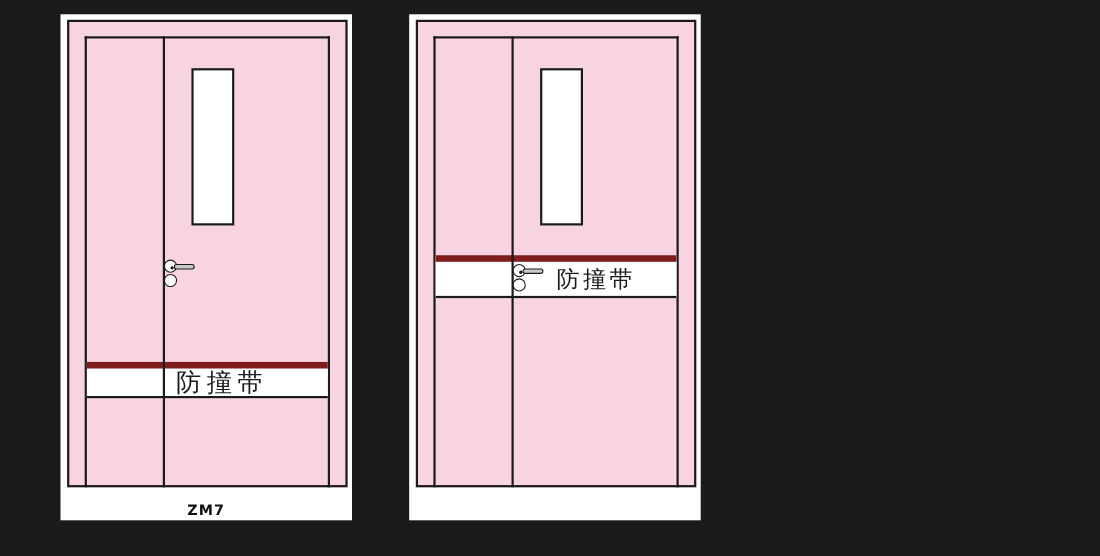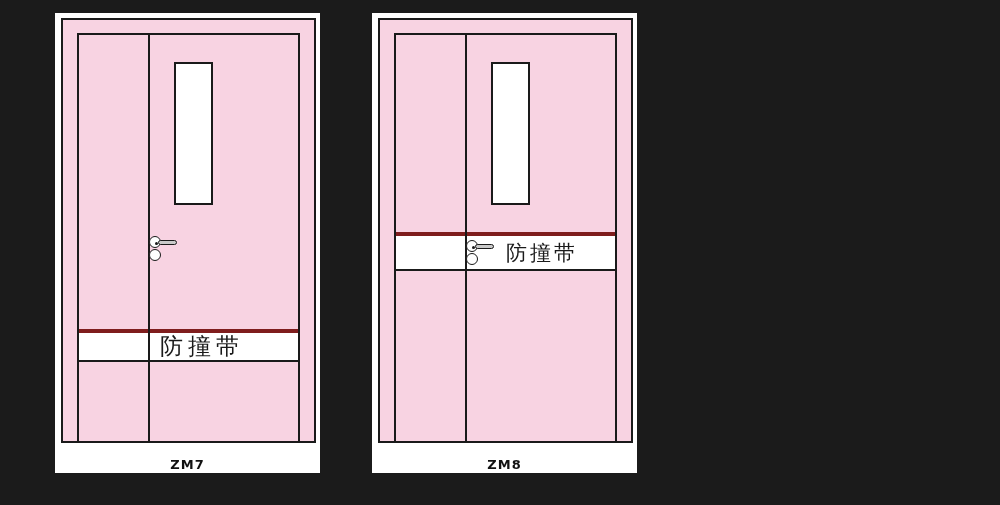--- a/index.html
+++ b/index.html
@@ -41,21 +41,21 @@
   .window {
     position: absolute; left: 119px; top: 49px;
     width: 39px; height: 143px;
     background: #ffffff;
     border: 2px solid #1a1a1a;
     box-sizing: border-box;
   }
   .strip {
     position: absolute; left: 24px; width: 219px;
     background: #ffffff;
-    border-top: 4px solid #7f1d1d;
+    border-top: 6px solid #7f1d1d;
     border-bottom: 2px solid #1a1a1a;
     box-sizing: border-box;
     display: flex; align-items: center; justify-content: center;
   }
   .strip.low { top: 316px; height: 33px; padding-left: 27px; }
   .strip.mid { top: 219px; height: 39px; padding-left: 73px; }
   .strip-label {
     font-family: "DejaVu Serif", serif;
     color: #1a1a1a; white-space: nowrap;
   }
@@ -140,17 +140,16 @@
     </div>
     <div class="divider"></div>
     <div class="window"></div>
     <div class="handle h-mid">
       <span class="esc">
           <span class="pin"></span>
         </span>
       <span class="lever"></span>
       <span class="knob"></span>
     </div>
-    <figcaption class="caption">ZM8</figcaption>
   </figure>
 
 
 </div>
 
 </body></html>

